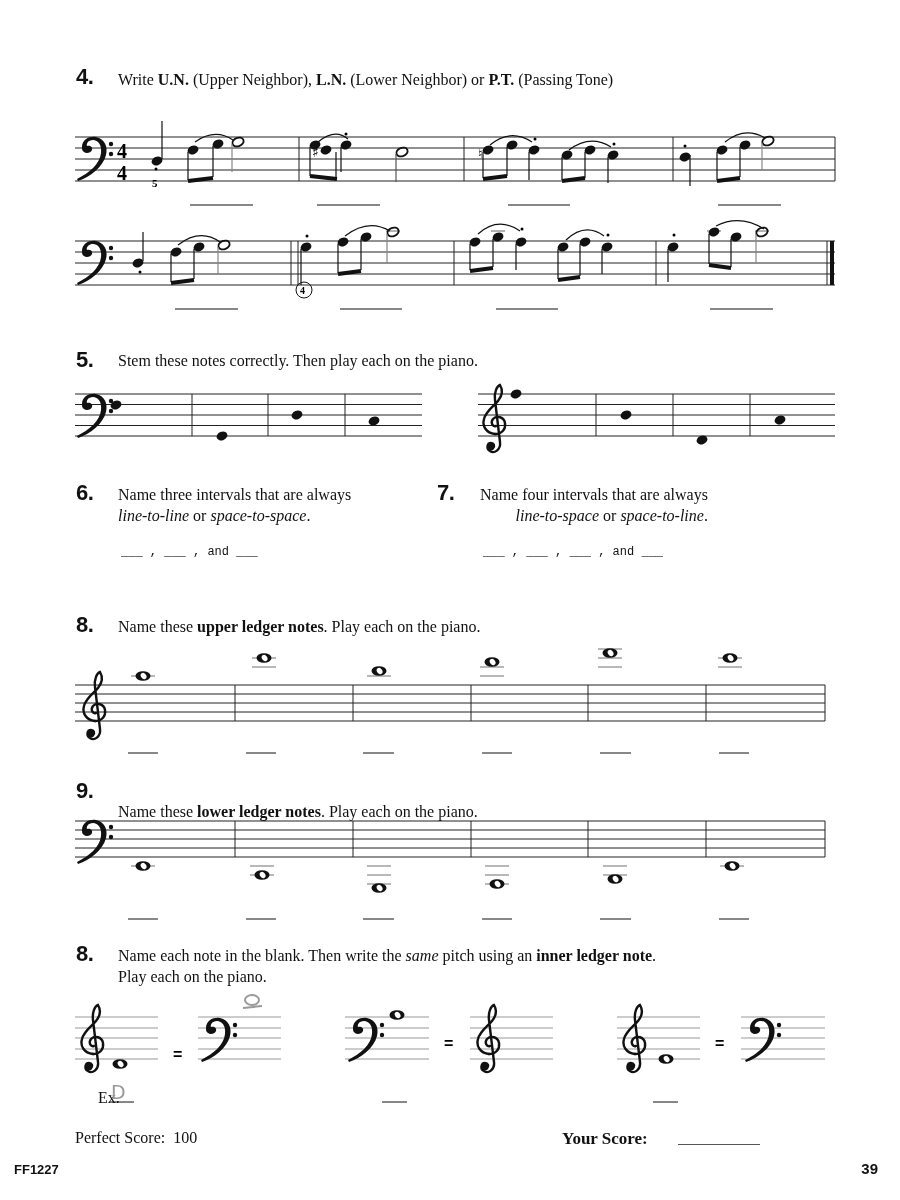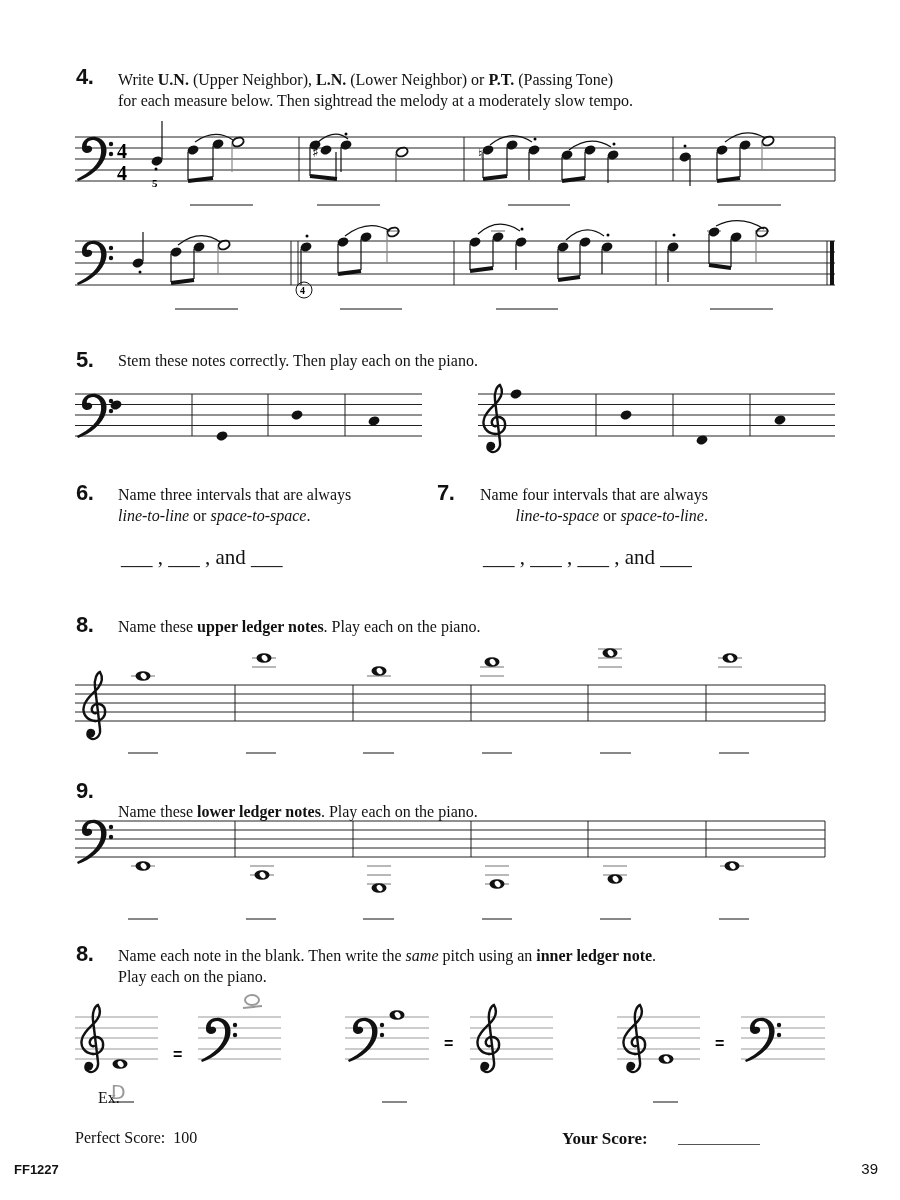--- a/index.html
+++ b/index.html
@@ -3,33 +3,32 @@
 <meta charset="utf-8">
 <style>
   html,body{margin:0;padding:0;background:#fff;}
   body{width:900px;height:1200px;position:relative;overflow:hidden;font-family:"Liberation Serif","DejaVu Serif",serif;color:#111;}
   .num{position:absolute;font-family:"Liberation Sans","DejaVu Sans",sans-serif;font-weight:bold;font-size:22px;letter-spacing:-0.5px;}
   .txt{position:absolute;font-size:16px;line-height:21px;}
   .txt b{font-weight:bold;}
   .txt i{font-style:italic;}
   svg{position:absolute;left:0;top:0;}
   .foot-code{position:absolute;left:14px;top:1162px;font-family:"Liberation Sans",sans-serif;font-weight:bold;font-size:13px;}
-  .foot-page{position:absolute;right:22px;top:1160px;font-family:"Liberation Sans",sans-serif;font-weight:normal;font-size:15px;}
+  .foot-page{position:absolute;right:22px;top:1160px;font-family:"Liberation Sans",sans-serif;font-weight:bold;font-size:15px;}
   .score-l{position:absolute;left:75px;top:1129px;font-size:16px;text-align:center;}
   .score-r{position:absolute;left:562px;top:1129px;font-size:17px;font-weight:bold;}
   .score-line{position:absolute;left:678px;top:1144px;width:82px;border-bottom:1px solid #555;}
-  .blanks{position:absolute;font-size:21px;}
+  .blanks{position:absolute;font-size:12px;font-family:Liberation Mono, monospace;}
 </style>
 </head>
 <body>
 
 <div class="num" style="left:76px;top:64px;">4.</div>
 <div class="txt" style="left:118px;top:69px;">
   <span>Write </span><b>U.N.</b><span> (Upper Neighbor), </span><b>L.N.</b><span> (Lower Neighbor) or </span><b>P.T.</b><span> (Passing Tone)</span><br>
-  <span>for each measure below. Then sightread the melody at a moderately slow tempo.</span>
 </div>
 
 <div class="num" style="left:76px;top:347px;">5.</div>
 <div class="txt" style="left:118px;top:350px;">Stem these notes correctly. Then play each on the piano.</div>
 
 <div class="num" style="left:76px;top:480px;">6.</div>
 <div class="txt" style="left:118px;top:484px;">
   <span>Name three intervals that are always</span><br>
   <i>line-to-line</i><span> or </span><i>space-to-space</i><span>.</span>
 </div>

